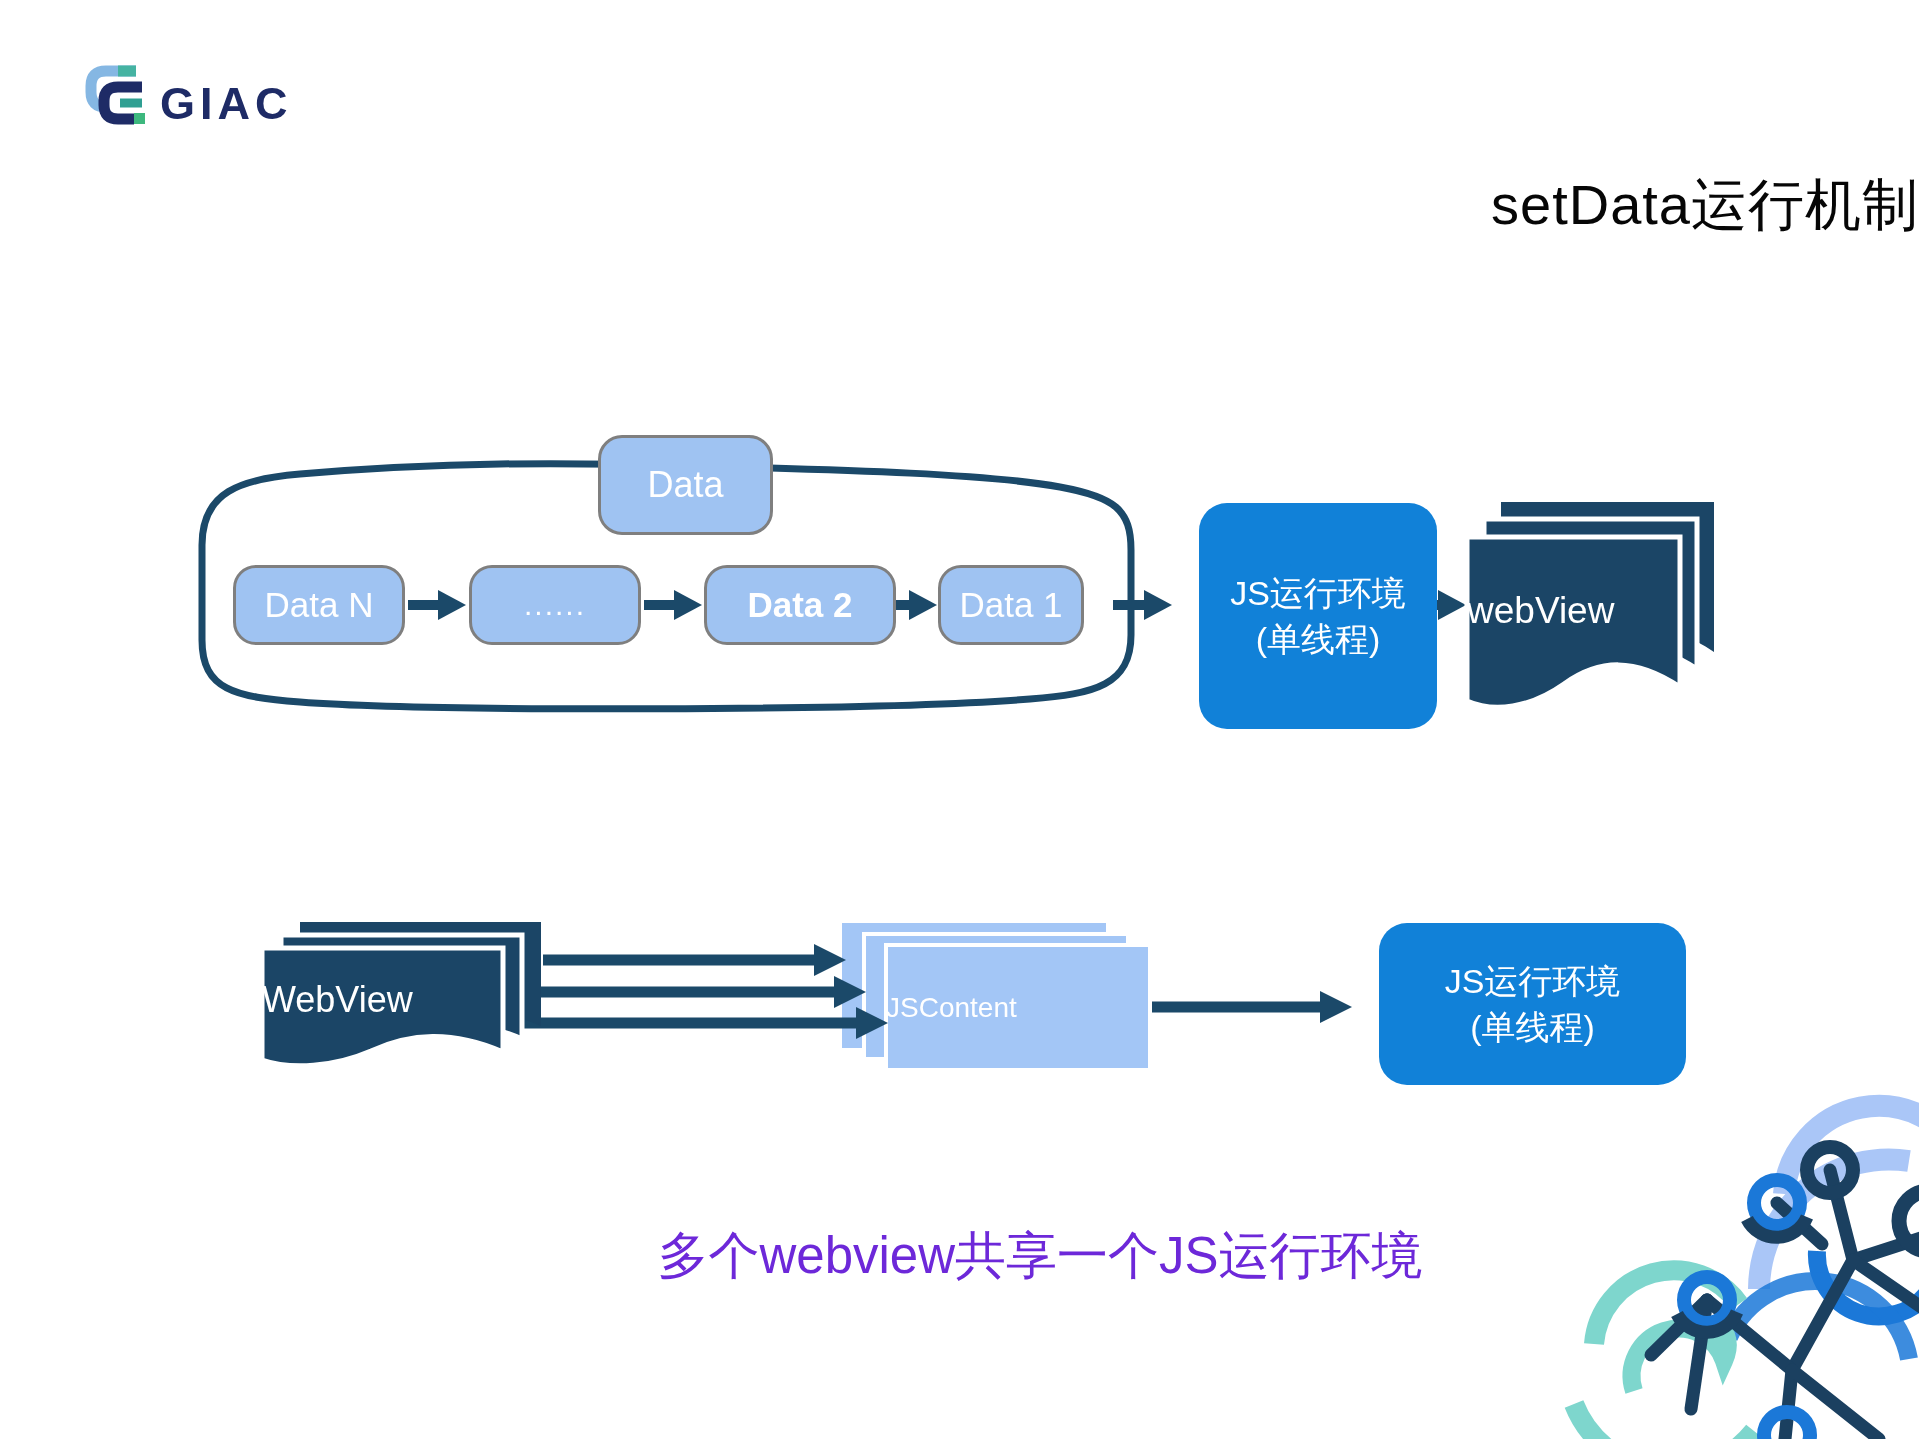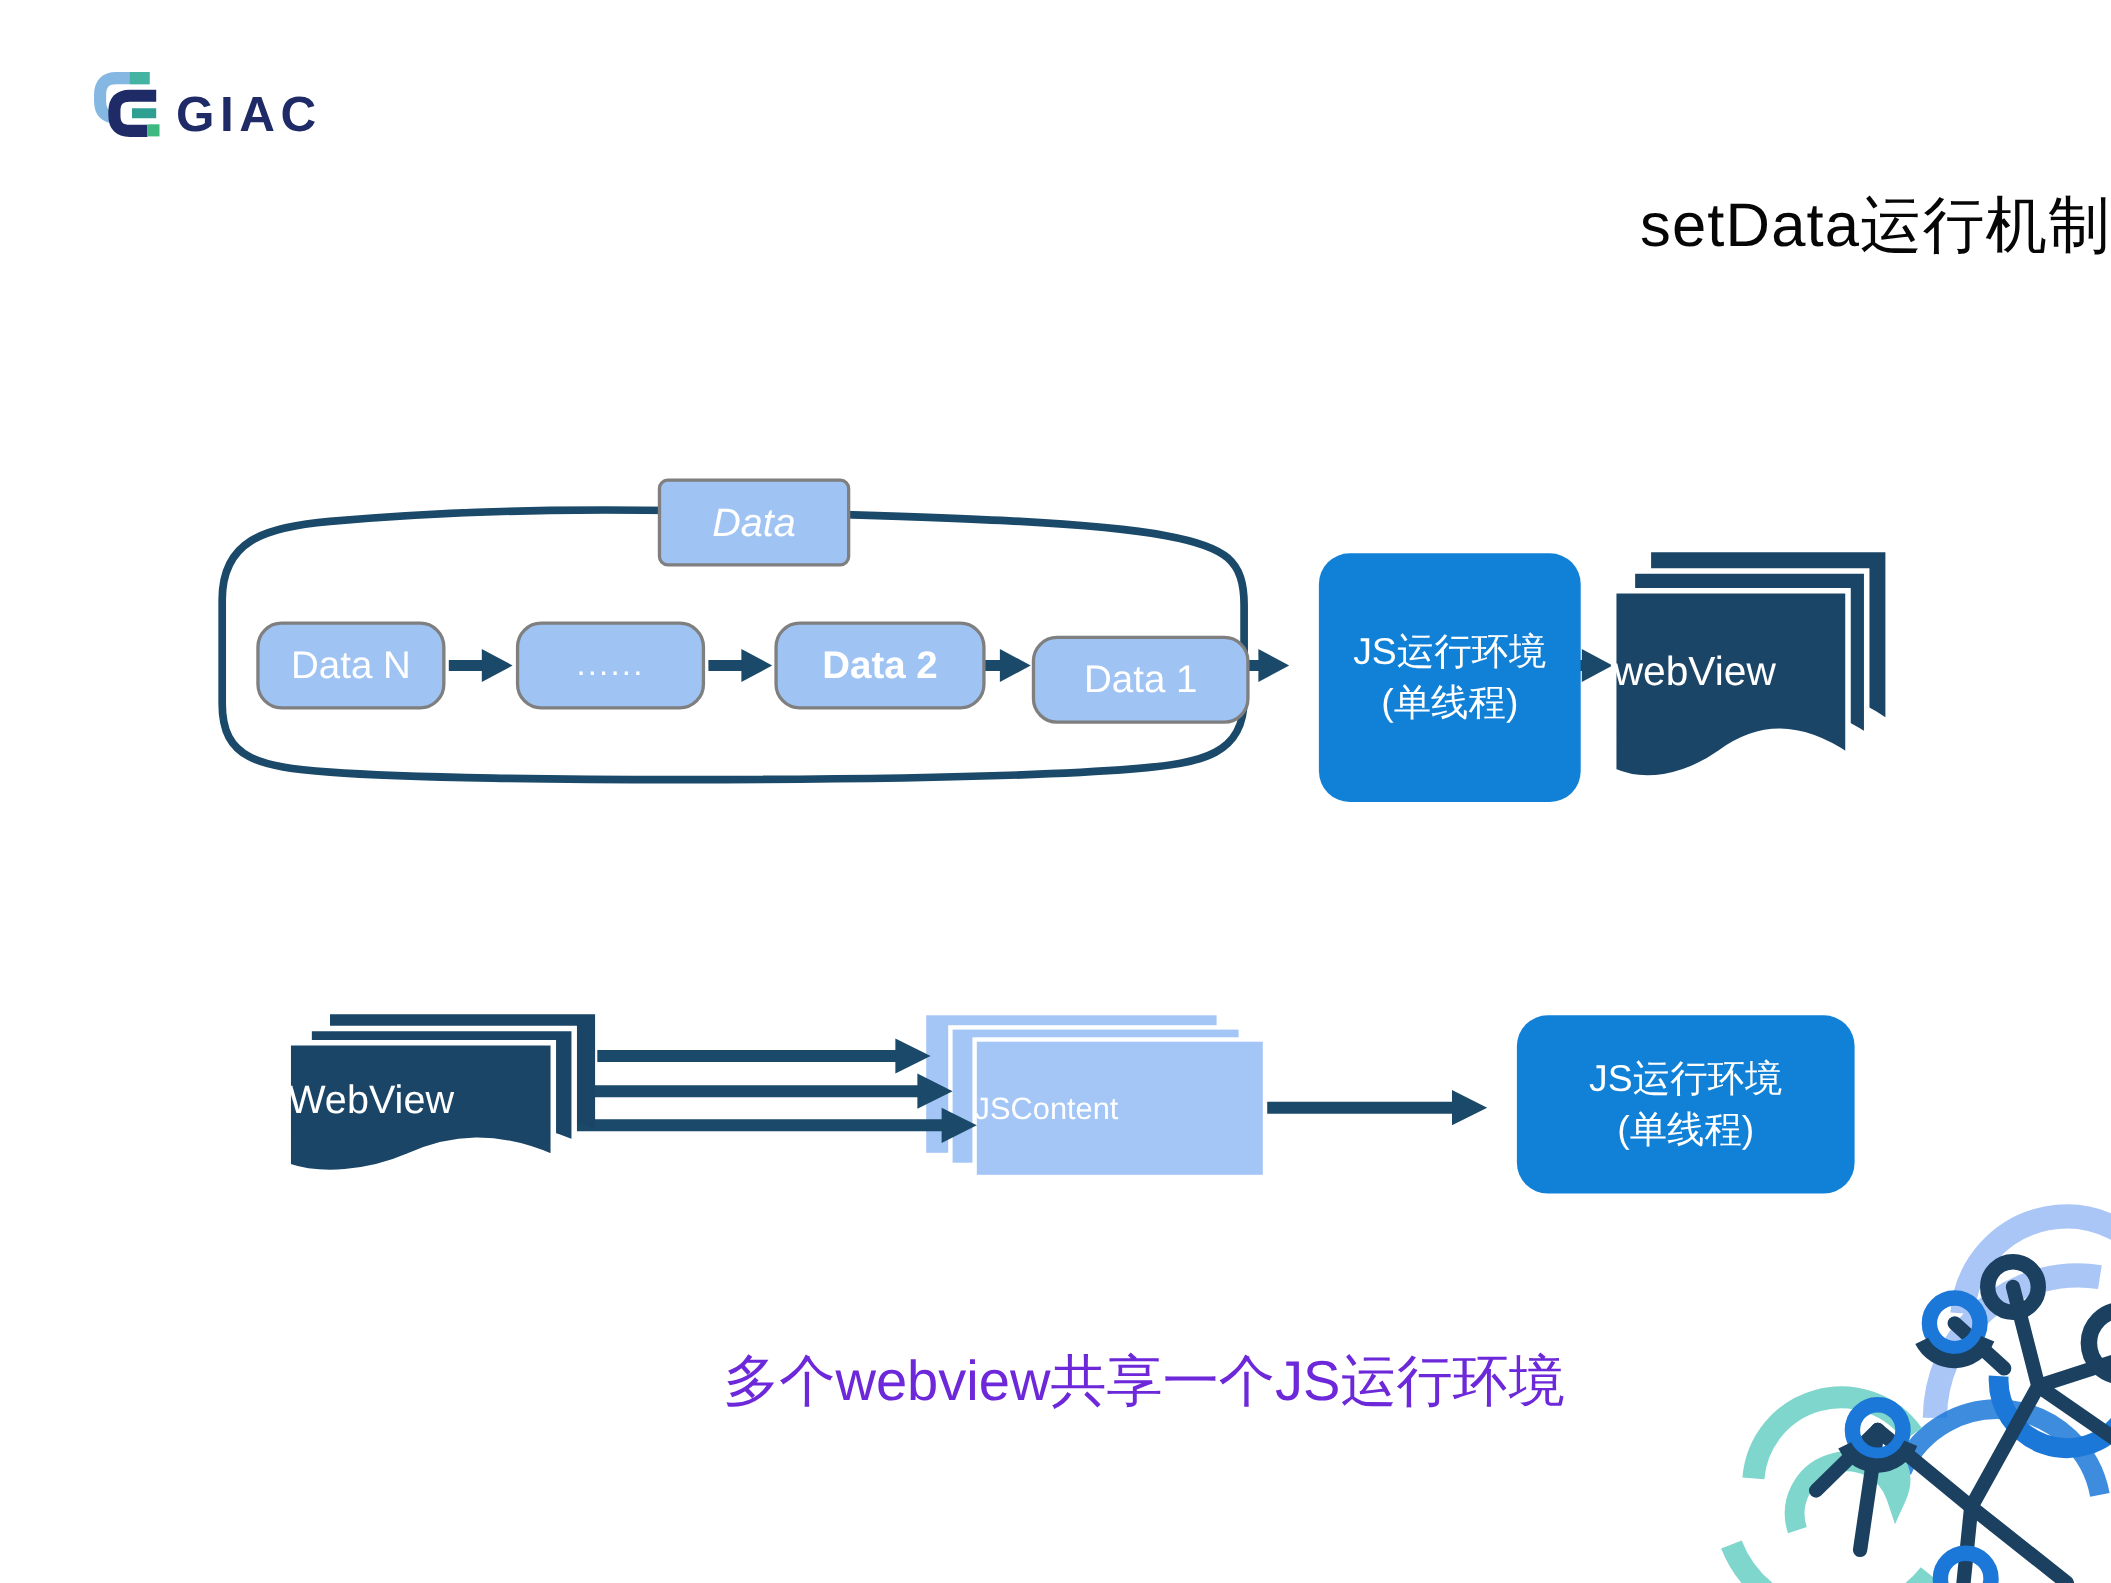--- a/index.html
+++ b/index.html
@@ -136,34 +136,34 @@
   <path d="M54 9 H24 Q9 9 9 24 V30 Q9 45 24 45" fill="none" stroke="#85b7e3" stroke-width="11"></path>
   <path d="M54 9 H36" fill="none" stroke="#45b3a2" stroke-width="11"></path>
   <path d="M60 25 H36 Q22 25 22 39 V43 Q22 57 36 57 H52" fill="none" stroke="#1e2b66" stroke-width="11"></path>
   <line x1="38" y1="41" x2="60" y2="41" stroke="#2f9f92" stroke-width="9"></line>
   <rect x="52" y="51" width="11" height="11" fill="#3db87e"></rect>
 </svg>
 <div id="logo-text" class="htext noselect">GIAC</div>
 
 <div id="title" class="htext noselect">setData运行机制</div>
 
-<div class="box-light htext" style="left:598px;top:435px;width:175px;height:80px;border-radius:9px;font-size:36px;font-style:italic;">
+<div class="box-light htext" style="left:598px;top:435px;width:175px;height:100px;border-radius:24px;font-size:36px;">
   <span>Data</span>
 </div>
 
 <div class="box-light htext" style="left:233px;top:565px;width:172px;height:80px;">
   <span>Data N</span>
 </div>
 <div class="box-light htext" style="left:469px;top:565px;width:172px;height:80px;font-size:30px;letter-spacing:2px;">
   <span>......</span>
 </div>
 <div class="box-light htext" style="left:704px;top:565px;width:192px;height:80px;font-weight:bold;">
   <span>Data 2</span>
 </div>
-<div class="box-light htext" style="left:938px;top:578px;width:198px;height:80px;">
+<div class="box-light htext" style="left:938px;top:565px;width:146px;height:80px;">
   <span>Data 1</span>
 </div>
 
 <div class="box-blue htext" style="left:1173px;top:503px;width:238px;height:226px;">
   <span>JS运行环境</span>
   <span>(单线程)</span>
 </div>
 
 <div class="shape-label htext" style="left:1467px;top:537px;width:213px;height:148px;font-size:37px;">
   <span>webView</span>

